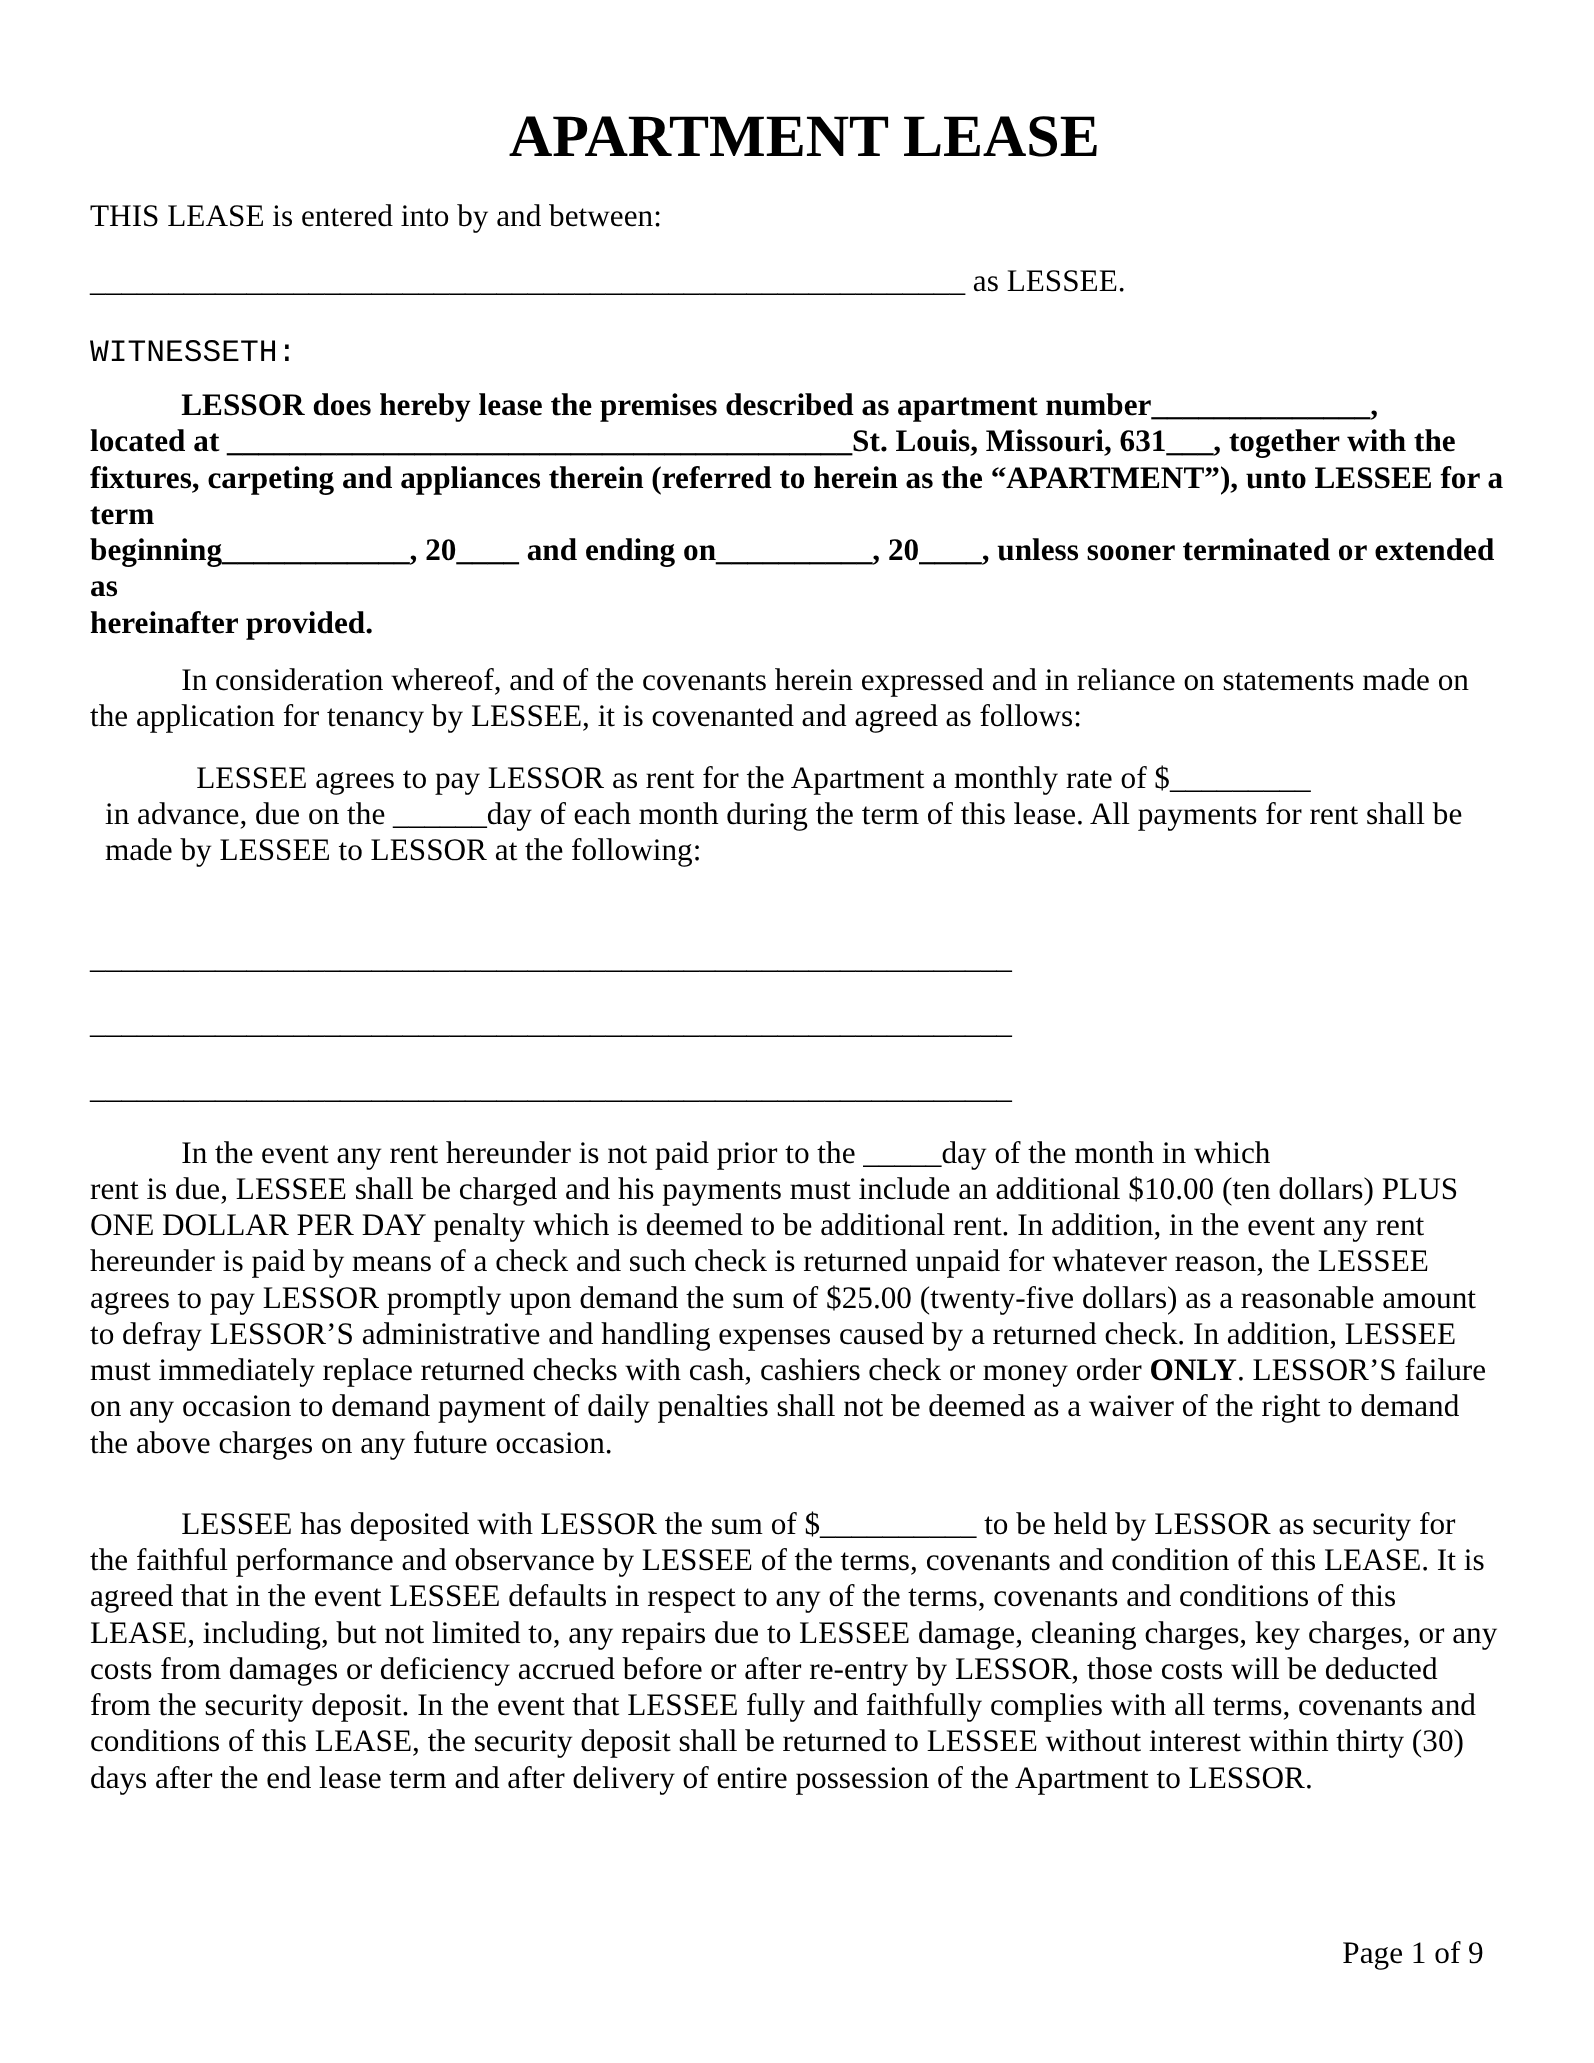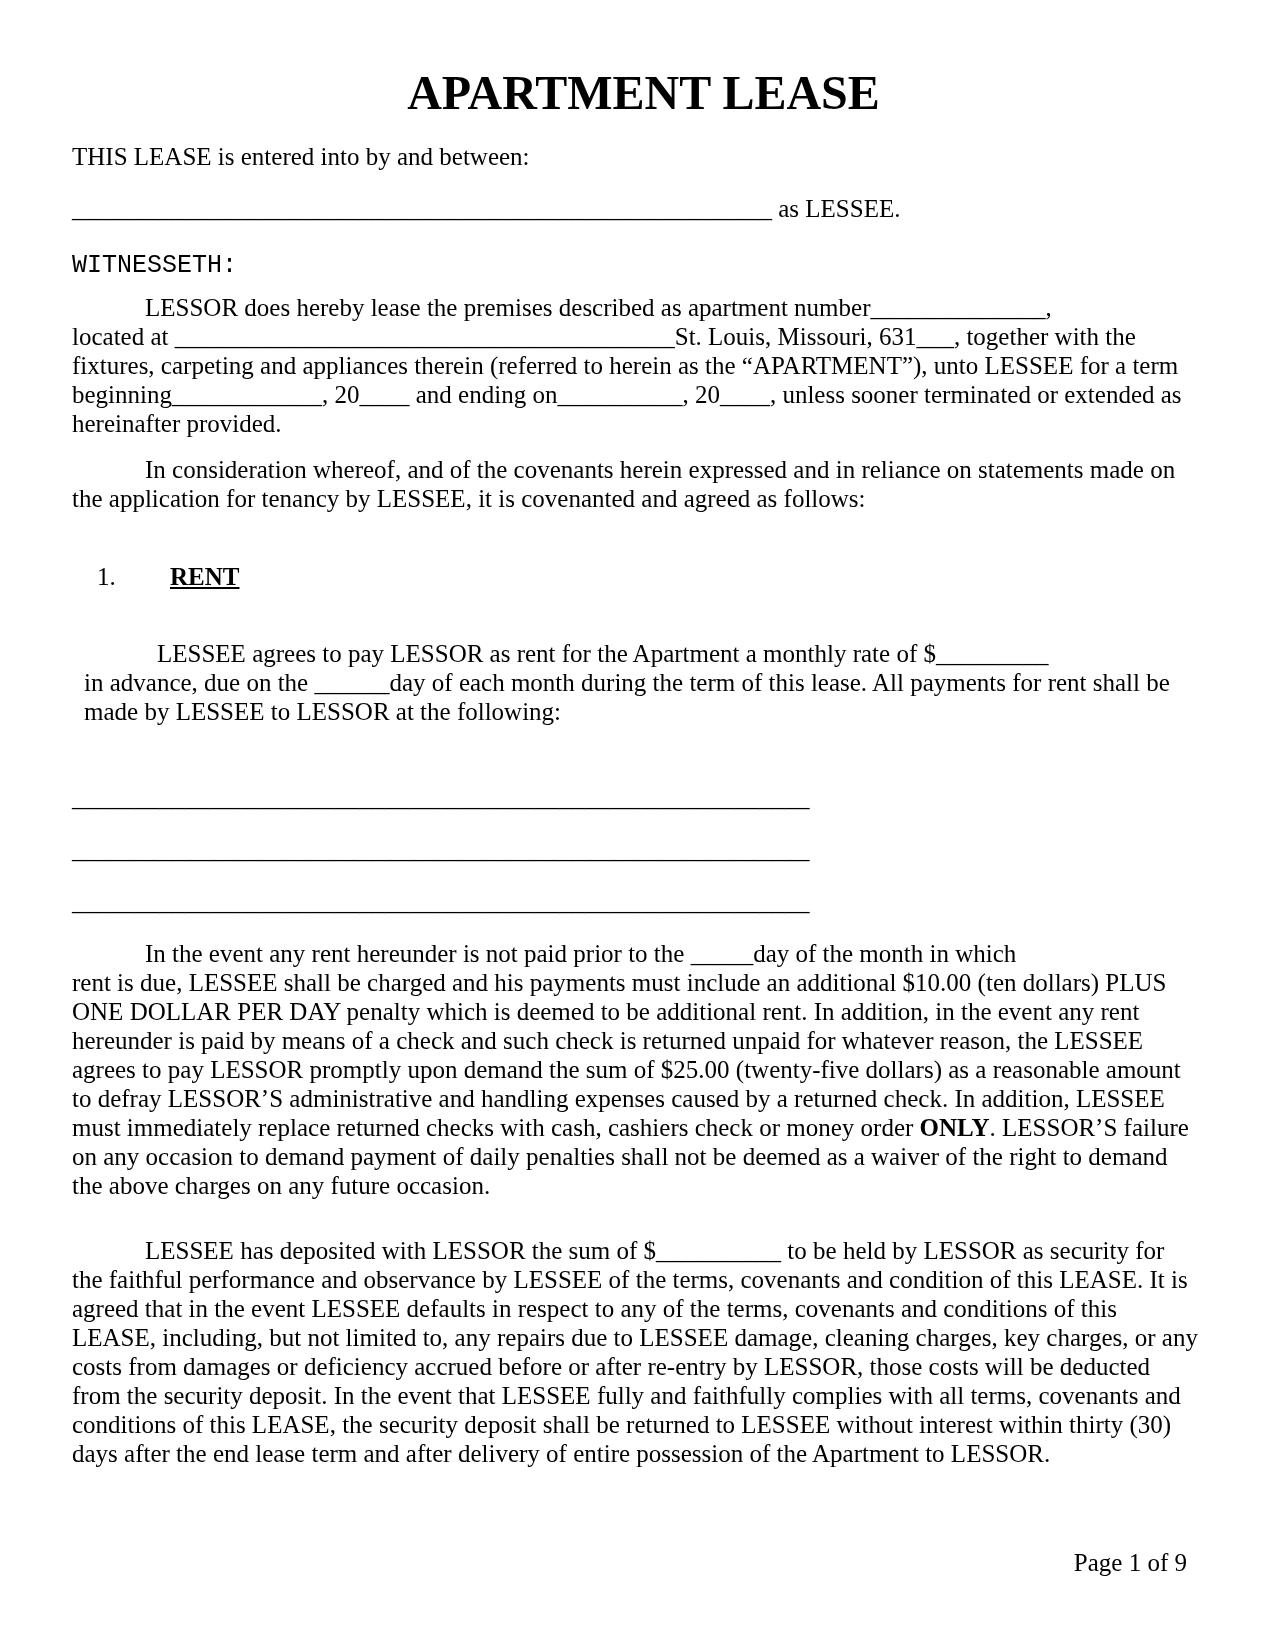--- a/index.html
+++ b/index.html
@@ -7,21 +7,21 @@
     padding: 0;
     background: #ffffff;
   }
   .page {
     position: relative;
     width: 1275px;
     height: 1650px;
     box-sizing: border-box;
     background: #ffffff;
     color: #000000;
-    padding: 58px 60px 0 72px;
+    padding: 75px 60px 0 72px;
     font-family: "Liberation Serif", "DejaVu Serif", serif;
     font-size: 25px;
     line-height: 29px;
     overflow: hidden;
   }
   h1.doc-title {
     font-family: "Liberation Serif", "DejaVu Serif", serif;
     font-size: 48px;
     line-height: 54px;
     font-weight: bold;
@@ -31,21 +31,21 @@
   p {
     margin: 0;
     white-space: pre-wrap;
   }
   .intro        { margin-bottom: 23px; }
   .blank-line   { margin-bottom: 24px; }
   .blank-line-2 { margin-bottom: 28px; }
   .witnesseth   { margin-bottom: 13px; font-family: Liberation Mono, monospace; }
   .para         { white-space: pre-wrap; }
   .indent       { text-indent: 73px; }
-  .premises     { margin-bottom: 17px; }
+  .premises     { margin-bottom: 17px; font-weight: bold; }
   .consideration{ margin-bottom: 20px; }
   .heading      { margin-bottom: 19px; white-space: pre-wrap; }
   .heading .num { display: inline-block; width: 73px; font-weight: normal; }
   .heading .label { font-weight: bold; text-decoration: underline; }
   .rent-para    { margin-bottom: 57px; margin-left: 12px; }
   .pay-line     { margin-bottom: 23px; }
   .late-para    { margin-bottom: 33px; }
   .bold-word    { font-weight: bold; }
   .security-para{ margin-bottom: 0; margin-top: 36px; }
   .footer {
@@ -72,23 +72,20 @@
 
   <p class="para indent premises">LESSOR does hereby lease the premises described as apartment number______________,
 located at ________________________________________St. Louis, Missouri, 631___, together with the
 fixtures, carpeting and appliances therein (referred to herein as the “APARTMENT”), unto LESSEE for a term
 beginning____________, 20____ and ending on__________, 20____, unless sooner terminated or extended as
 hereinafter provided.</p>
 
   <p class="para indent consideration">In consideration whereof, and of the covenants herein expressed and in reliance on statements made on
 the application for tenancy by LESSEE, it is covenanted and agreed as follows:</p>
 
-  <div class="heading">
-    <span class="num">1.</span><span class="label">RENT</span>
-  </div>
 
   <p class="para indent rent-para">LESSEE agrees to pay LESSOR as rent for the Apartment a monthly rate of $_________
 in advance, due on the ______day of each month during the term of this lease. All payments for rent shall be
 made by LESSEE to LESSOR at the following:</p>
 
   <p class="pay-line">___________________________________________________________</p>
   <p class="pay-line">___________________________________________________________</p>
   <p class="pay-line">___________________________________________________________</p>
 
   <p class="para indent late-para"><span>In the event any rent hereunder is not paid prior to the _____day of the month in which

